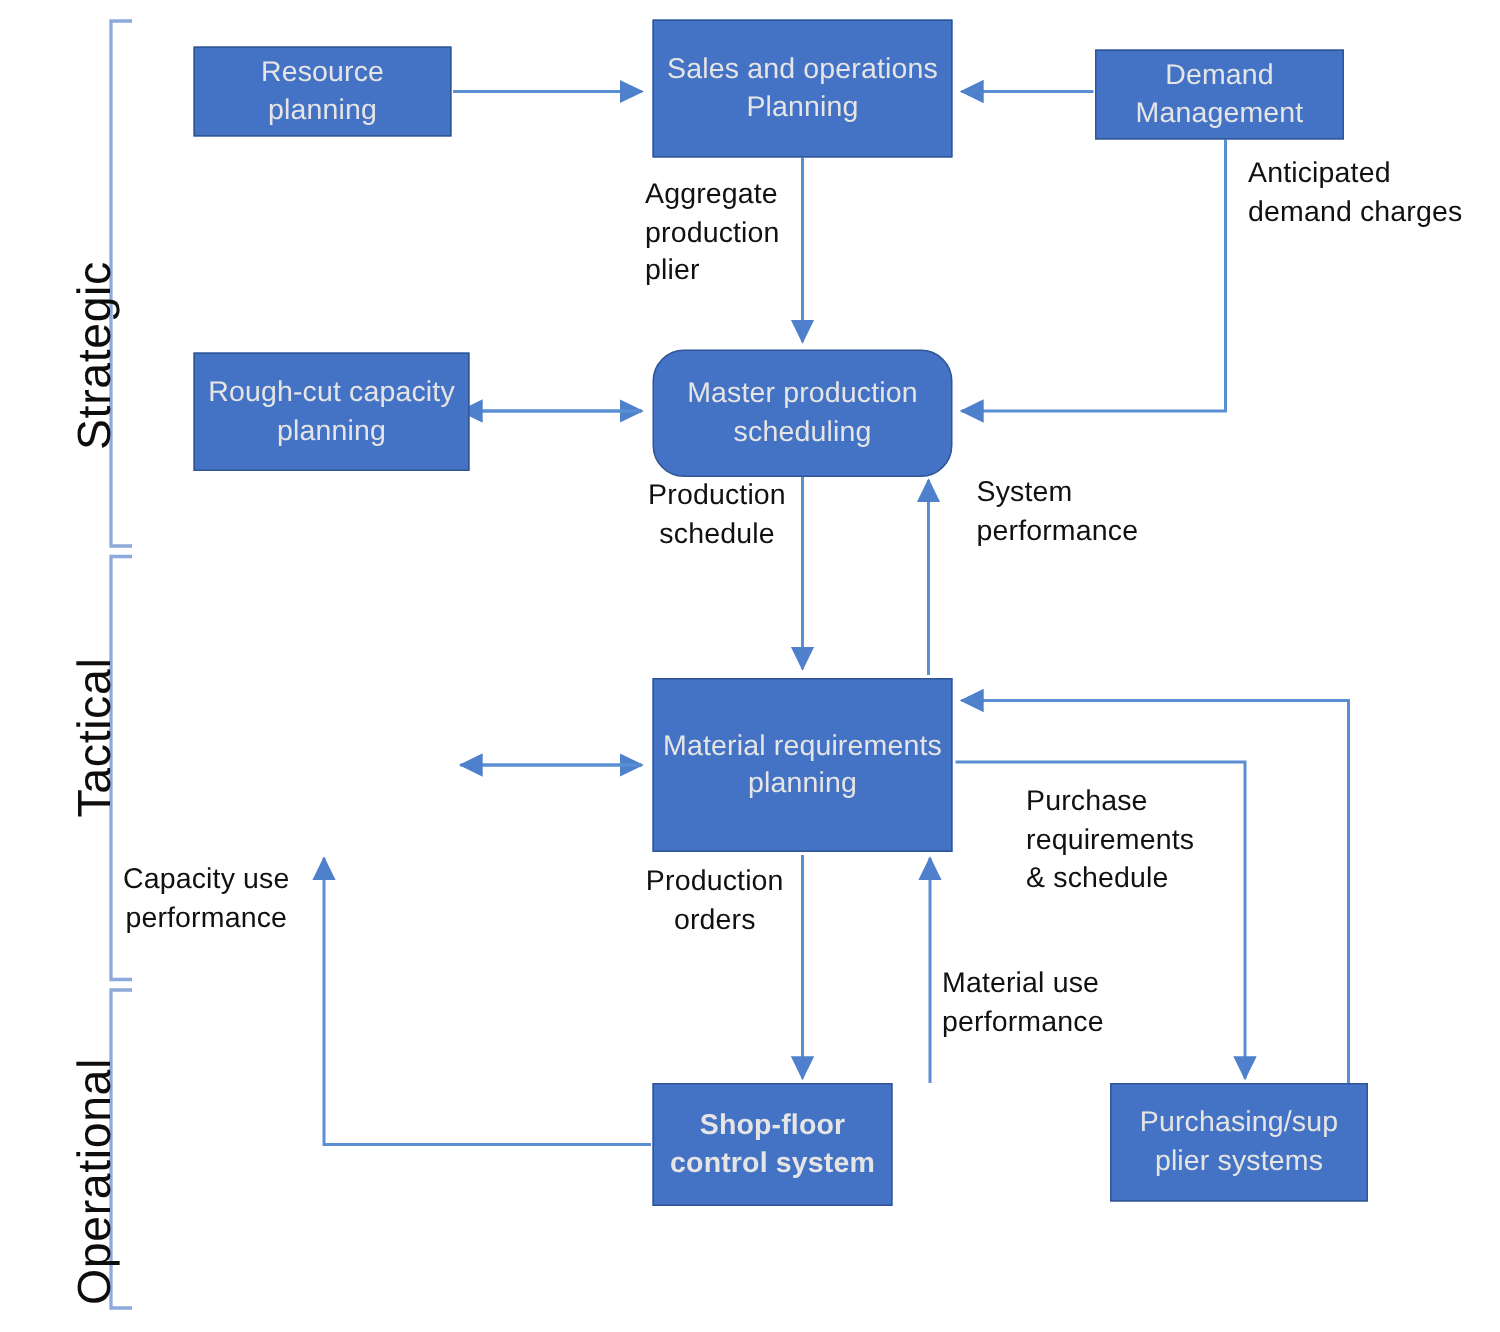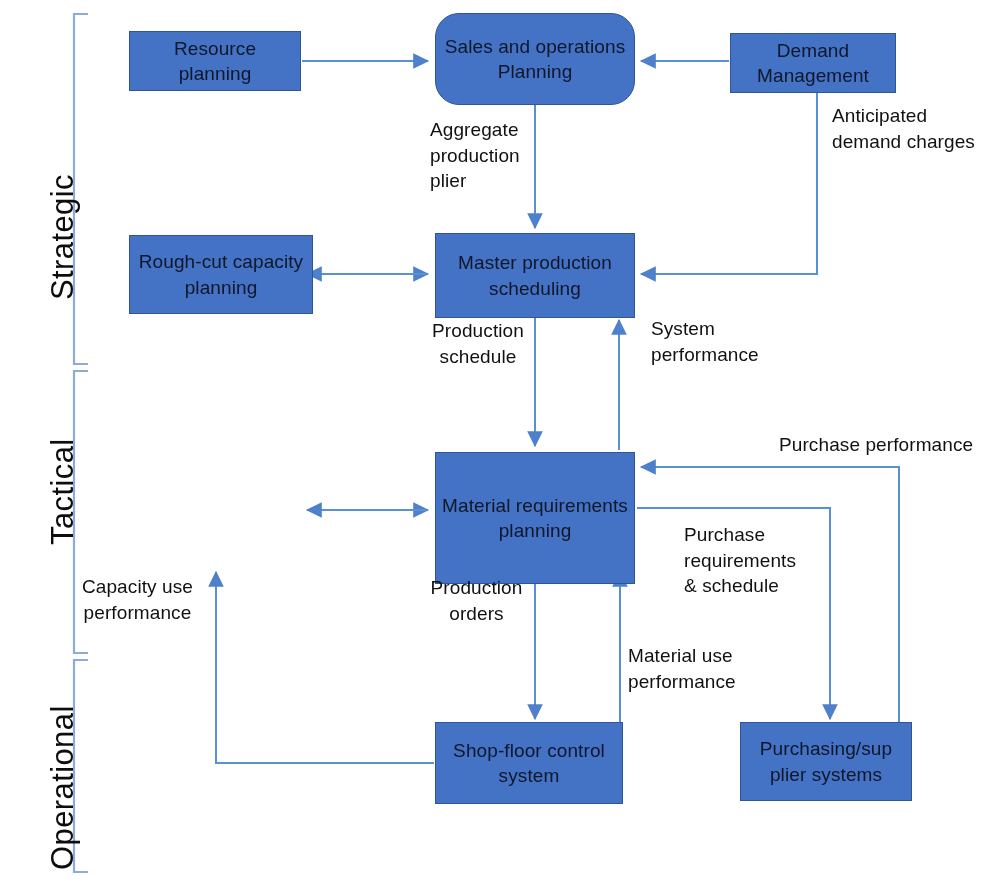--- a/index.html
+++ b/index.html
@@ -13,21 +13,21 @@
   #stage{position:relative;width:1000px;height:888px;}
 
   
   #wires{position:absolute;left:0;top:0;width:1000px;height:888px;}
 
   
   .node{
     position:absolute;
     background:#4472C4;
     border:1.5px solid #2F5597;
-    color:#0f172a;
+    color:#e5e5e5;
     display:flex;
     align-items:center;
     justify-content:center;
     text-align:center;
     font-size:19px;
     line-height:1.32;
     padding:2px 6px;
     box-sizing:border-box;
     letter-spacing:.1px;
   }
@@ -113,51 +113,51 @@
 
   <div class="tier" style="left:45px;top:300px;">Strategic</div>
   <div class="tier" style="left:45px;top:545px;">Tactical</div>
   <div class="tier" style="left:45px;top:870px;">Operational</div>
 
   <div class="node" style="left:129px;top:31px;width:172px;height:60px;">
     <span>Resource
 planning</span>
   </div>
 
-  <div class="node" style="left:435px;top:13px;width:200px;height:92px;border-radius:24px;">
+  <div class="node" style="left:435px;top:13px;width:200px;height:92px;">
     <span>Sales and
 operations
 Planning</span>
   </div>
 
   <div class="node" style="left:730px;top:33px;width:166px;height:60px;">
     <span>Demand
 Management</span>
   </div>
 
   <div class="node" style="left:129px;top:235px;width:184px;height:79px;">
     <span>Rough-cut
 capacity
 planning</span>
   </div>
 
-  <div class="node" style="left:435px;top:233px;width:200px;height:85px;">
+  <div class="node" style="left:435px;top:233px;width:200px;height:85px;border-radius:21px;">
     <span>Master
 production
 scheduling</span>
   </div>
 
 
-  <div class="node" style="left:435px;top:452px;width:200px;height:132px;">
+  <div class="node" style="left:435px;top:452px;width:200px;height:116px;">
     <span>Material
 requirements
 planning</span>
   </div>
 
-  <div class="node" style="left:435px;top:722px;width:188px;height:82px;">
+  <div class="node" style="left:435px;top:722px;width:160px;height:82px;font-weight:bold;">
     <span>Shop-floor control
 system</span>
   </div>
 
   <div class="node" style="left:740px;top:722px;width:172px;height:79px;">
     <span>Purchasing/sup
 plier systems</span>
   </div>
 
   <div class="caption" style="left:430px;top:117px;">Aggregate
@@ -166,21 +166,20 @@
 
   <div class="caption" style="left:832px;top:103px;">Anticipated
 demand charges</div>
 
   <div class="caption center" style="left:424px;top:318px;width:108px;">Production
 schedule</div>
 
   <div class="caption" style="left:651px;top:316px;">System
 performance</div>
 
-  <div class="caption" style="left:779px;top:432px;">Purchase performance</div>
 
   <div class="caption" style="left:684px;top:522px;">Purchase
 requirements
 &amp; schedule</div>
 
   <div class="caption center" style="left:75px;top:574px;width:125px;">Capacity use
 performance</div>
 
   <div class="caption center" style="left:424px;top:575px;width:105px;">Production
 orders</div>

